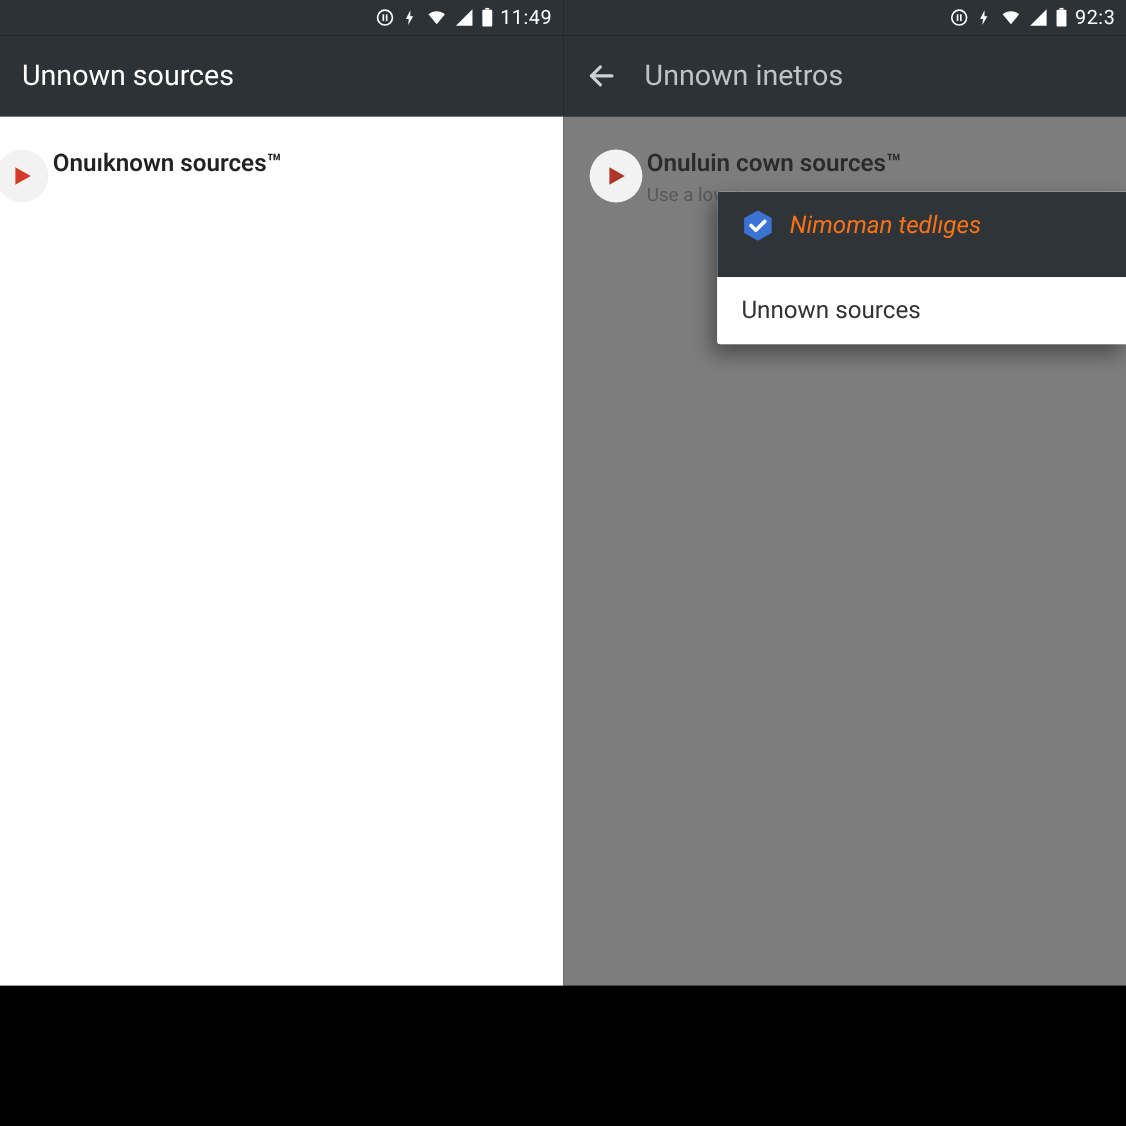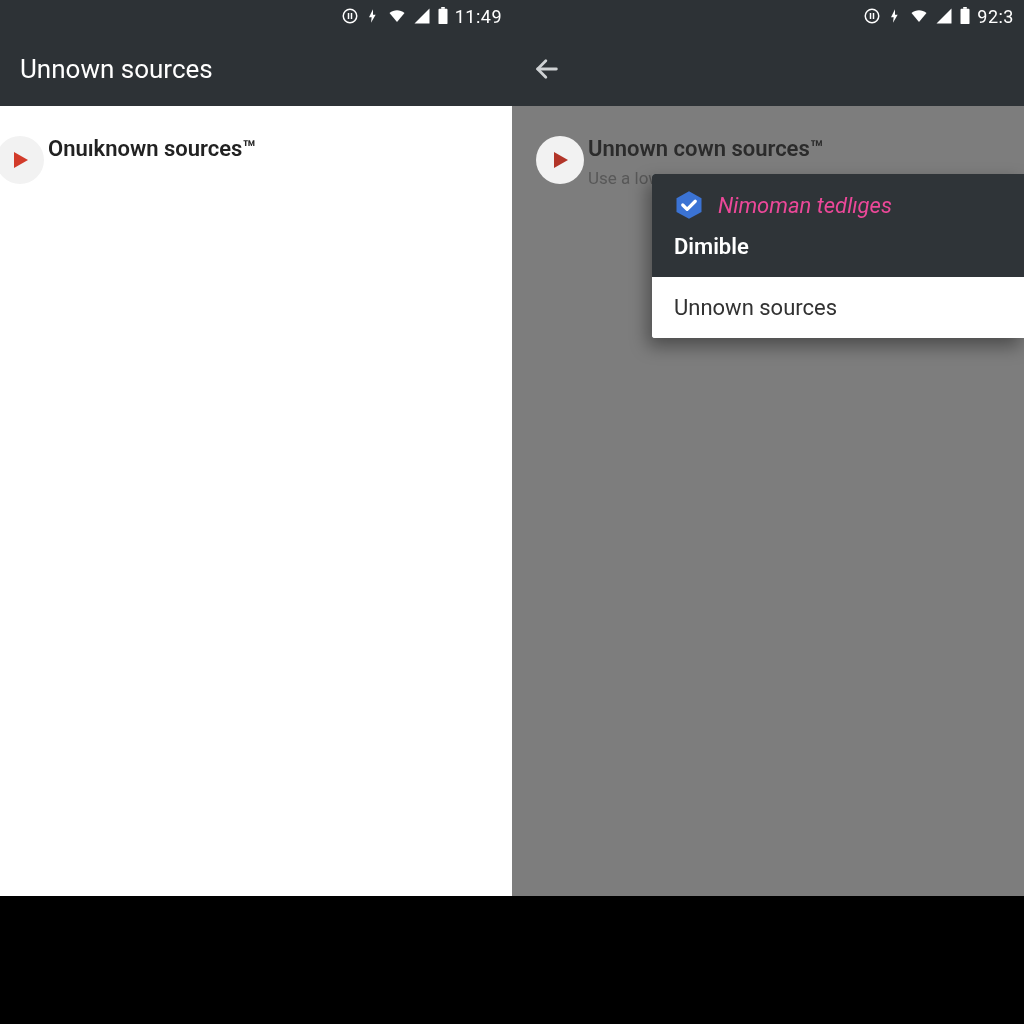--- a/index.html
+++ b/index.html
@@ -76,21 +76,21 @@
     overflow:hidden;
   }
   .dialog-top {
     background:#2f3438;
     padding:16px 22px 18px;
   }
   .dialog-header { display:flex; align-items:center; gap:14px; margin-bottom:14px; }
   .hex-check {
     width:30px; height:30px; display:flex; align-items:center; justify-content:center;
   }
-  .dialog-app { color:#ec4899; font-style:italic; font-size:22px; }
+  .dialog-app { color:#f97316; font-style:italic; font-size:22px; }
   .dialog-action { color:#fff; font-size:22px; font-weight:600; }
   .dialog-bottom { background:#fff; padding:18px 22px; font-size:22px; color:#323232; }
 
   .clock { font-weight:400; letter-spacing:0.5px; }
 </style>
 </head>
 <body>
 
 <div class="pane pane-left">
 
@@ -178,44 +178,44 @@
     <span class="clock">92:3</span>
   </div>
 
   <div class="app-bar">
     <span class="back-icon">
       <svg width="28" height="28" viewBox="0 0 24 24" fill="none" stroke="#cfd2d4" stroke-width="2.4" stroke-linecap="round" stroke-linejoin="round">
           <line x1="20" y1="12" x2="4" y2="12"></line>
           <polyline points="11 5 4 12 11 19"></polyline>
         </svg>
     </span>
+    <span class="app-bar-title-dim">Unnown inetros</span>
   </div>
 
   <div class="content content-dim">
     <div class="setting-row">
       <div class="play-badge">
         <svg viewBox="0 0 24 24">
             <path d="M6 4v16l14-8z" fill="#b23529"></path>
           </svg>
       </div>
       <div class="setting-text">
-        <div class="setting-title">Unnown cown sources™</div>
+        <div class="setting-title">Onuluin cown sources™</div>
         <div class="setting-sub">Use a low n</div>
       </div>
     </div>
 
     <div class="dialog">
       <div class="dialog-top">
         <div class="dialog-header">
           <span class="hex-check">
             <svg width="30" height="30" viewBox="0 0 24 24">
                 <polygon points="12,1 22,6.5 22,17.5 12,23 2,17.5 2,6.5" fill="#3b73d4"></polygon>
                 <polyline points="7,12 10.5,15.5 17,9" fill="none" stroke="#fff" stroke-width="2.6" stroke-linecap="round" stroke-linejoin="round"></polyline>
               </svg>
           </span>
           <span class="dialog-app">Nimoman tedlıges</span>
         </div>
-        <div class="dialog-action">Dimible</div>
       </div>
       <div class="dialog-bottom">Unnown sources</div>
     </div>
   </div>
 </div>
 
 </body></html>

